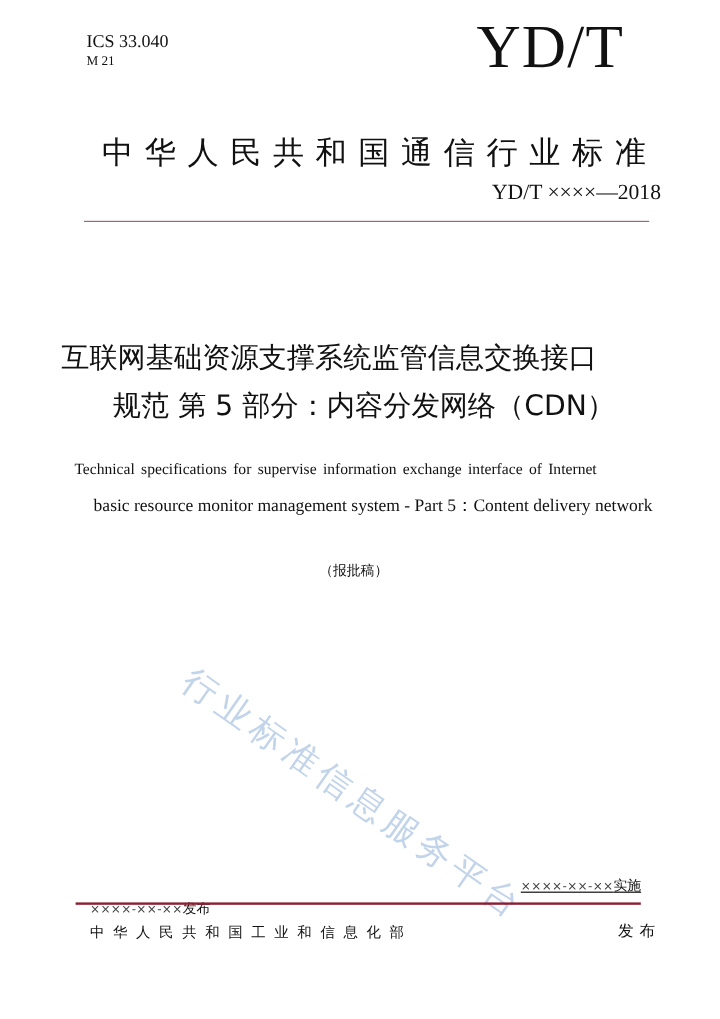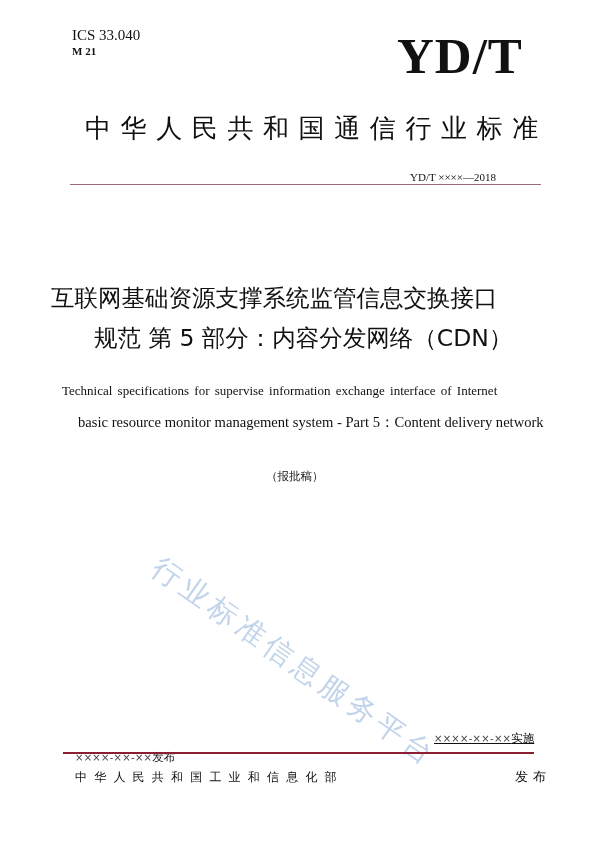--- a/index.html
+++ b/index.html
@@ -2,25 +2,25 @@
 <html><head>
   <meta charset="utf-8">
   <style>
     html, body { margin: 0; padding: 0; background: #ffffff; }
     body { width: 600px; height: 849px; position: relative; overflow: hidden; color: #111; }
     .abs { position: absolute; }
     .serif { font-family: "Liberation Serif", "DejaVu Serif", serif; }
     .sans { font-family: "DejaVu Sans", "Liberation Sans", sans-serif; }
 
     #ics { left: 72px; top: 28px; font-size: 15px; line-height: 14px; }
-    #ccs { left: 72px; top: 44px; font-size: 11px; line-height: 14px; font-weight: bold; }
-    #yd-logo { left: 397px; top: 30px; font-size: 51px; font-weight: bold; line-height: 52px; letter-spacing: 1px; text-align: center; }
+    #ccs { left: 72px; top: 44px; font-size: 11px; line-height: 14px; }
+    #yd-logo { left: 397px; top: 14px; font-size: 51px; font-weight: normal; line-height: 52px; letter-spacing: 1px; text-align: center; }
 
     #industry-std { left: 66px; top: 112px; font-size: 26px; line-height: 32px; letter-spacing: 9.6px; white-space: nowrap; margin-left: 19px; }
-    #std-number { left: 410px; top: 152px; font-size: 11px; line-height: 16px; white-space: nowrap; margin-top: 17px; }
+    #std-number { left: 410px; top: 152px; font-size: 18px; line-height: 16px; white-space: nowrap; }
     .hline { height: 1px; background: #9b6a78; }
     #top-line { left: 70px; top: 184px; width: 471px; }
 
     #title-cn-1 { left: 51px; top: 283px; font-size: 23.5px; line-height: 30px; white-space: nowrap; }
     #title-cn-2 { left: 66px; top: 323px; font-size: 23.5px; line-height: 30px; white-space: nowrap; margin-left: 28px; }
 
     #title-en-1 { left: 62px; top: 382px; font-size: 13px; line-height: 18px; white-space: nowrap; word-spacing: 2px; }
     #title-en-2 { left: 62px; top: 413px; font-size: 14.6px; line-height: 18px; white-space: nowrap; margin-left: 16px; }
 
     #draft-label { left: 266px; top: 469px; font-size: 11.5px; line-height: 14px; white-space: nowrap; }

